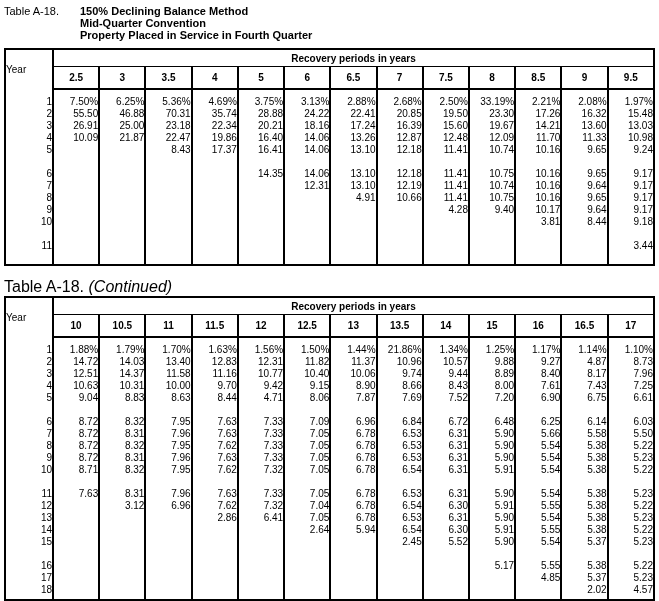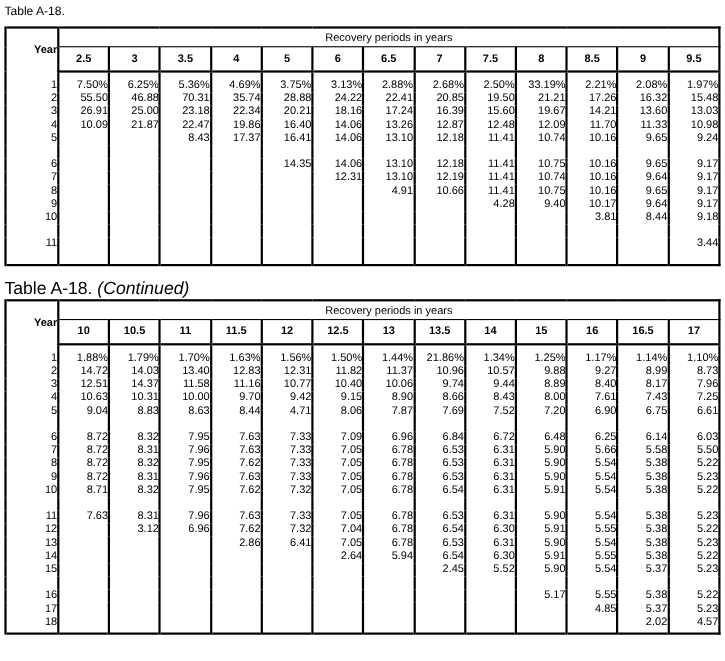--- a/index.html
+++ b/index.html
@@ -22,38 +22,43 @@
   
   table.depr{
     border-collapse:collapse;table-layout:fixed;width:651px;
     border:2px solid #000;
   }
   table.depr th, table.depr td{
     border-left:2px solid #000;
     font-size:10px;white-space:nowrap;overflow:hidden;
     padding:0;
   }
-  th.year-h{width:46px;font-weight:bold;text-align:right;vertical-align:middle}
-  th.span-h{height:16px;border-bottom:1px solid #000;font-weight:normal;text-align:center;vertical-align:middle}
+  th.year-h{width:46px;font-weight:normal;text-align:left;vertical-align:middle}
+  th.span-h{height:16px;border-bottom:1px solid #000;font-weight:bold;text-align:center;vertical-align:middle}
   th.col-h{height:21px;border-bottom:2px solid #000;font-weight:bold;vertical-align:middle}
   table.depr tbody td{height:12px;line-height:12px;vertical-align:bottom}
   td.year-c{text-align:right;padding-right:13px}
   td.val-c{text-align:right;padding-right:10px}
   table.depr tbody tr:first-child td{padding-top:3px;height:15px}
   tr.spacer td{height:13px}
   #table1 tbody tr:last-child td{padding-bottom:12px}
   #table2 tbody tr:last-child td{padding-bottom:3px}
 </style>
 </head>
 <body>
 
 <div class="page">
 
   <div class="title-block">
     <span class="title-label">Table A-18.</span>
+    <div class="title-lines">
+      <div>150% Declining Balance Method</div>
+      <div>Mid-Quarter Convention</div>
+      <div>Property Placed in Service in Fourth Quarter</div>
+    </div>
   </div>
 
   <table id="table1" class="depr">
       <thead>
         <tr>
           <th class="year-h" rowspan="2">Year</th>
           <th class="span-h" colspan="13">Recovery periods in years</th>
         </tr>
         <tr>
           <th class="col-h">2.5</th>
@@ -92,21 +97,21 @@
           <td class="year-c">2</td>
           <td class="val-c">55.50</td>
           <td class="val-c">46.88</td>
           <td class="val-c">70.31</td>
           <td class="val-c">35.74</td>
           <td class="val-c">28.88</td>
           <td class="val-c">24.22</td>
           <td class="val-c">22.41</td>
           <td class="val-c">20.85</td>
           <td class="val-c">19.50</td>
-          <td class="val-c">21.21</td>
+          <td class="val-c">23.30</td>
           <td class="val-c">17.26</td>
           <td class="val-c">16.32</td>
           <td class="val-c">15.48</td>
         </tr>
         <tr>
           <td class="year-c">3</td>
           <td class="val-c">26.91</td>
           <td class="val-c">25.00</td>
           <td class="val-c">23.18</td>
           <td class="val-c">22.34</td>
@@ -333,21 +338,21 @@
           <td class="val-c">14.03</td>
           <td class="val-c">13.40</td>
           <td class="val-c">12.83</td>
           <td class="val-c">12.31</td>
           <td class="val-c">11.82</td>
           <td class="val-c">11.37</td>
           <td class="val-c">10.96</td>
           <td class="val-c">10.57</td>
           <td class="val-c">9.88</td>
           <td class="val-c">9.27</td>
-          <td class="val-c">8.99</td>
+          <td class="val-c">4.87</td>
           <td class="val-c">8.73</td>
         </tr>
         <tr>
           <td class="year-c">3</td>
           <td class="val-c">12.51</td>
           <td class="val-c">14.37</td>
           <td class="val-c">11.58</td>
           <td class="val-c">11.16</td>
           <td class="val-c">10.77</td>
           <td class="val-c">10.40</td>

